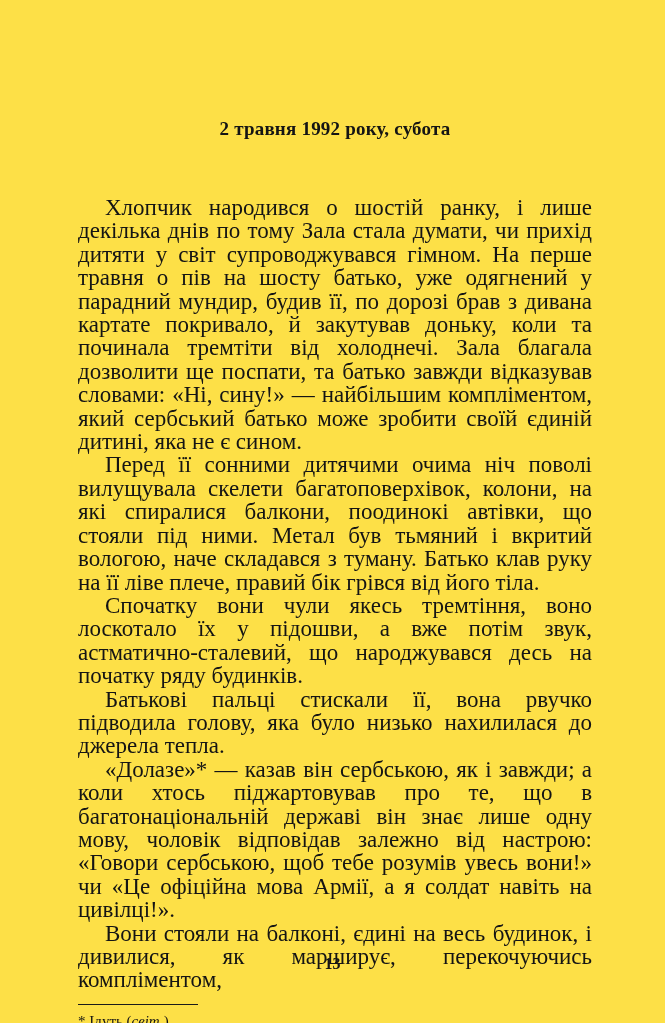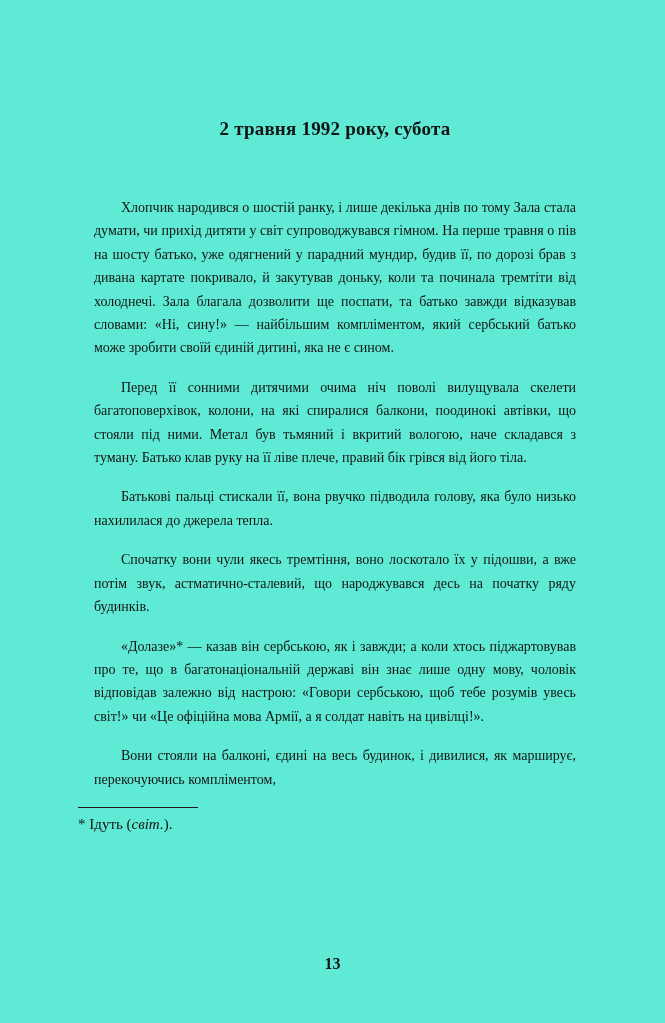--- a/index.html
+++ b/index.html
@@ -5,37 +5,37 @@
   html, body {
     margin: 0;
     padding: 0;
     background: #ffffff;
   }
   .book-page {
     position: relative;
     width: 665px;
     height: 1023px;
     margin: 0;
-    background: #5eead4;
+    background: #fde047;
     color: #141414;
     font-family: "Liberation Serif", "DejaVu Serif", serif;
     box-sizing: border-box;
     padding: 118px 73px 0 78px;
     overflow: hidden;
   }
   .chapter-heading {
     margin: 0 0 56px 0;
     font-size: 19px;
     font-weight: bold;
     text-align: center;
     letter-spacing: 0.2px;
   }
   .body-text p.para {
-    margin: 16px;
-    font-size: 14px;
+    margin: 0;
+    font-size: 23px;
     line-height: 23.4px;
     text-align: justify;
     text-indent: 27px;
     hyphens: auto;
     -webkit-hyphens: auto;
   }
   .footnote-rule {
     width: 120px;
     height: 0;
     border-top: 1px solid #1a1a1a;
@@ -64,23 +64,23 @@
 </head>
 <body>
 
 <div class="book-page">
 
   <h1 class="chapter-heading">2 травня 1992 року, субота</h1>
 
   <div class="body-text">
     <p class="para">Хлопчик народився о шостій ранку, і лише декілька днів по тому Зала стала думати, чи прихід дитяти у світ супроводжувався гімном. На перше травня о пів на шосту батько, уже одягнений у парадний мундир, будив її, по дорозі брав з дивана картате покривало, й закутував доньку, коли та починала тремтіти від холоднечі. Зала благала дозволити ще поспати, та батько завжди відказував словами: «Ні, сину!» — найбільшим компліментом, який сербський батько може зробити своїй єдиній дитині, яка не є сином.</p>
     <p class="para">Перед її сонними дитячими очима ніч поволі вилущувала скелети багатоповерхівок, колони, на які спиралися балкони, поодинокі автівки, що стояли під ними. Метал був тьмяний і вкритий вологою, наче складався з туману. Батько клав руку на її ліве плече, правий бік грівся від його тіла.</p>
+    <p class="para">Спочатку вони чули якесь тремтіння, воно лоскотало їх у підошви, а вже потім звук, астматично-сталевий, що народжувався десь на початку ряду будинків.</p>
     <p class="para">Батькові пальці стискали її, вона рвучко підводила голову, яка було низько нахилилася до джерела тепла.</p>
-    <p class="para">Спочатку вони чули якесь тремтіння, воно лоскотало їх у підошви, а вже потім звук, астматично-сталевий, що народжувався десь на початку ряду будинків.</p>
-    <p class="para">«Долазе»* — казав він сербською, як і завжди; а коли хтось піджартовував про те, що в багатонаціональній державі він знає лише одну мову, чоловік відповідав залежно від настрою: «Говори сербською, щоб тебе розумів увесь світ!» чи «Це офіційна мова Армії, а я солдат навіть на цивілці!».</p>
+    <p class="para">«Долазе»* — казав він сербською, як і завжди; а коли хтось піджартовував про те, що в багатонаціональній державі він знає лише одну мову, чоловік відповідав залежно від настрою: «Говори сербською, щоб тебе розумів увесь вони!» чи «Це офіційна мова Армії, а я солдат навіть на цивілці!».</p>
     <p class="para">Вони стояли на балконі, єдині на весь будинок, і дивилися, як марширує, перекочуючись компліментом,</p>
   </div>
 
   <div class="footnote-rule"></div>
 
   <p class="footnote"><span>* Ідуть (</span><em>світ.</em><span>).</span></p>
 
   <div class="page-number">13</div>
 
 </div>

